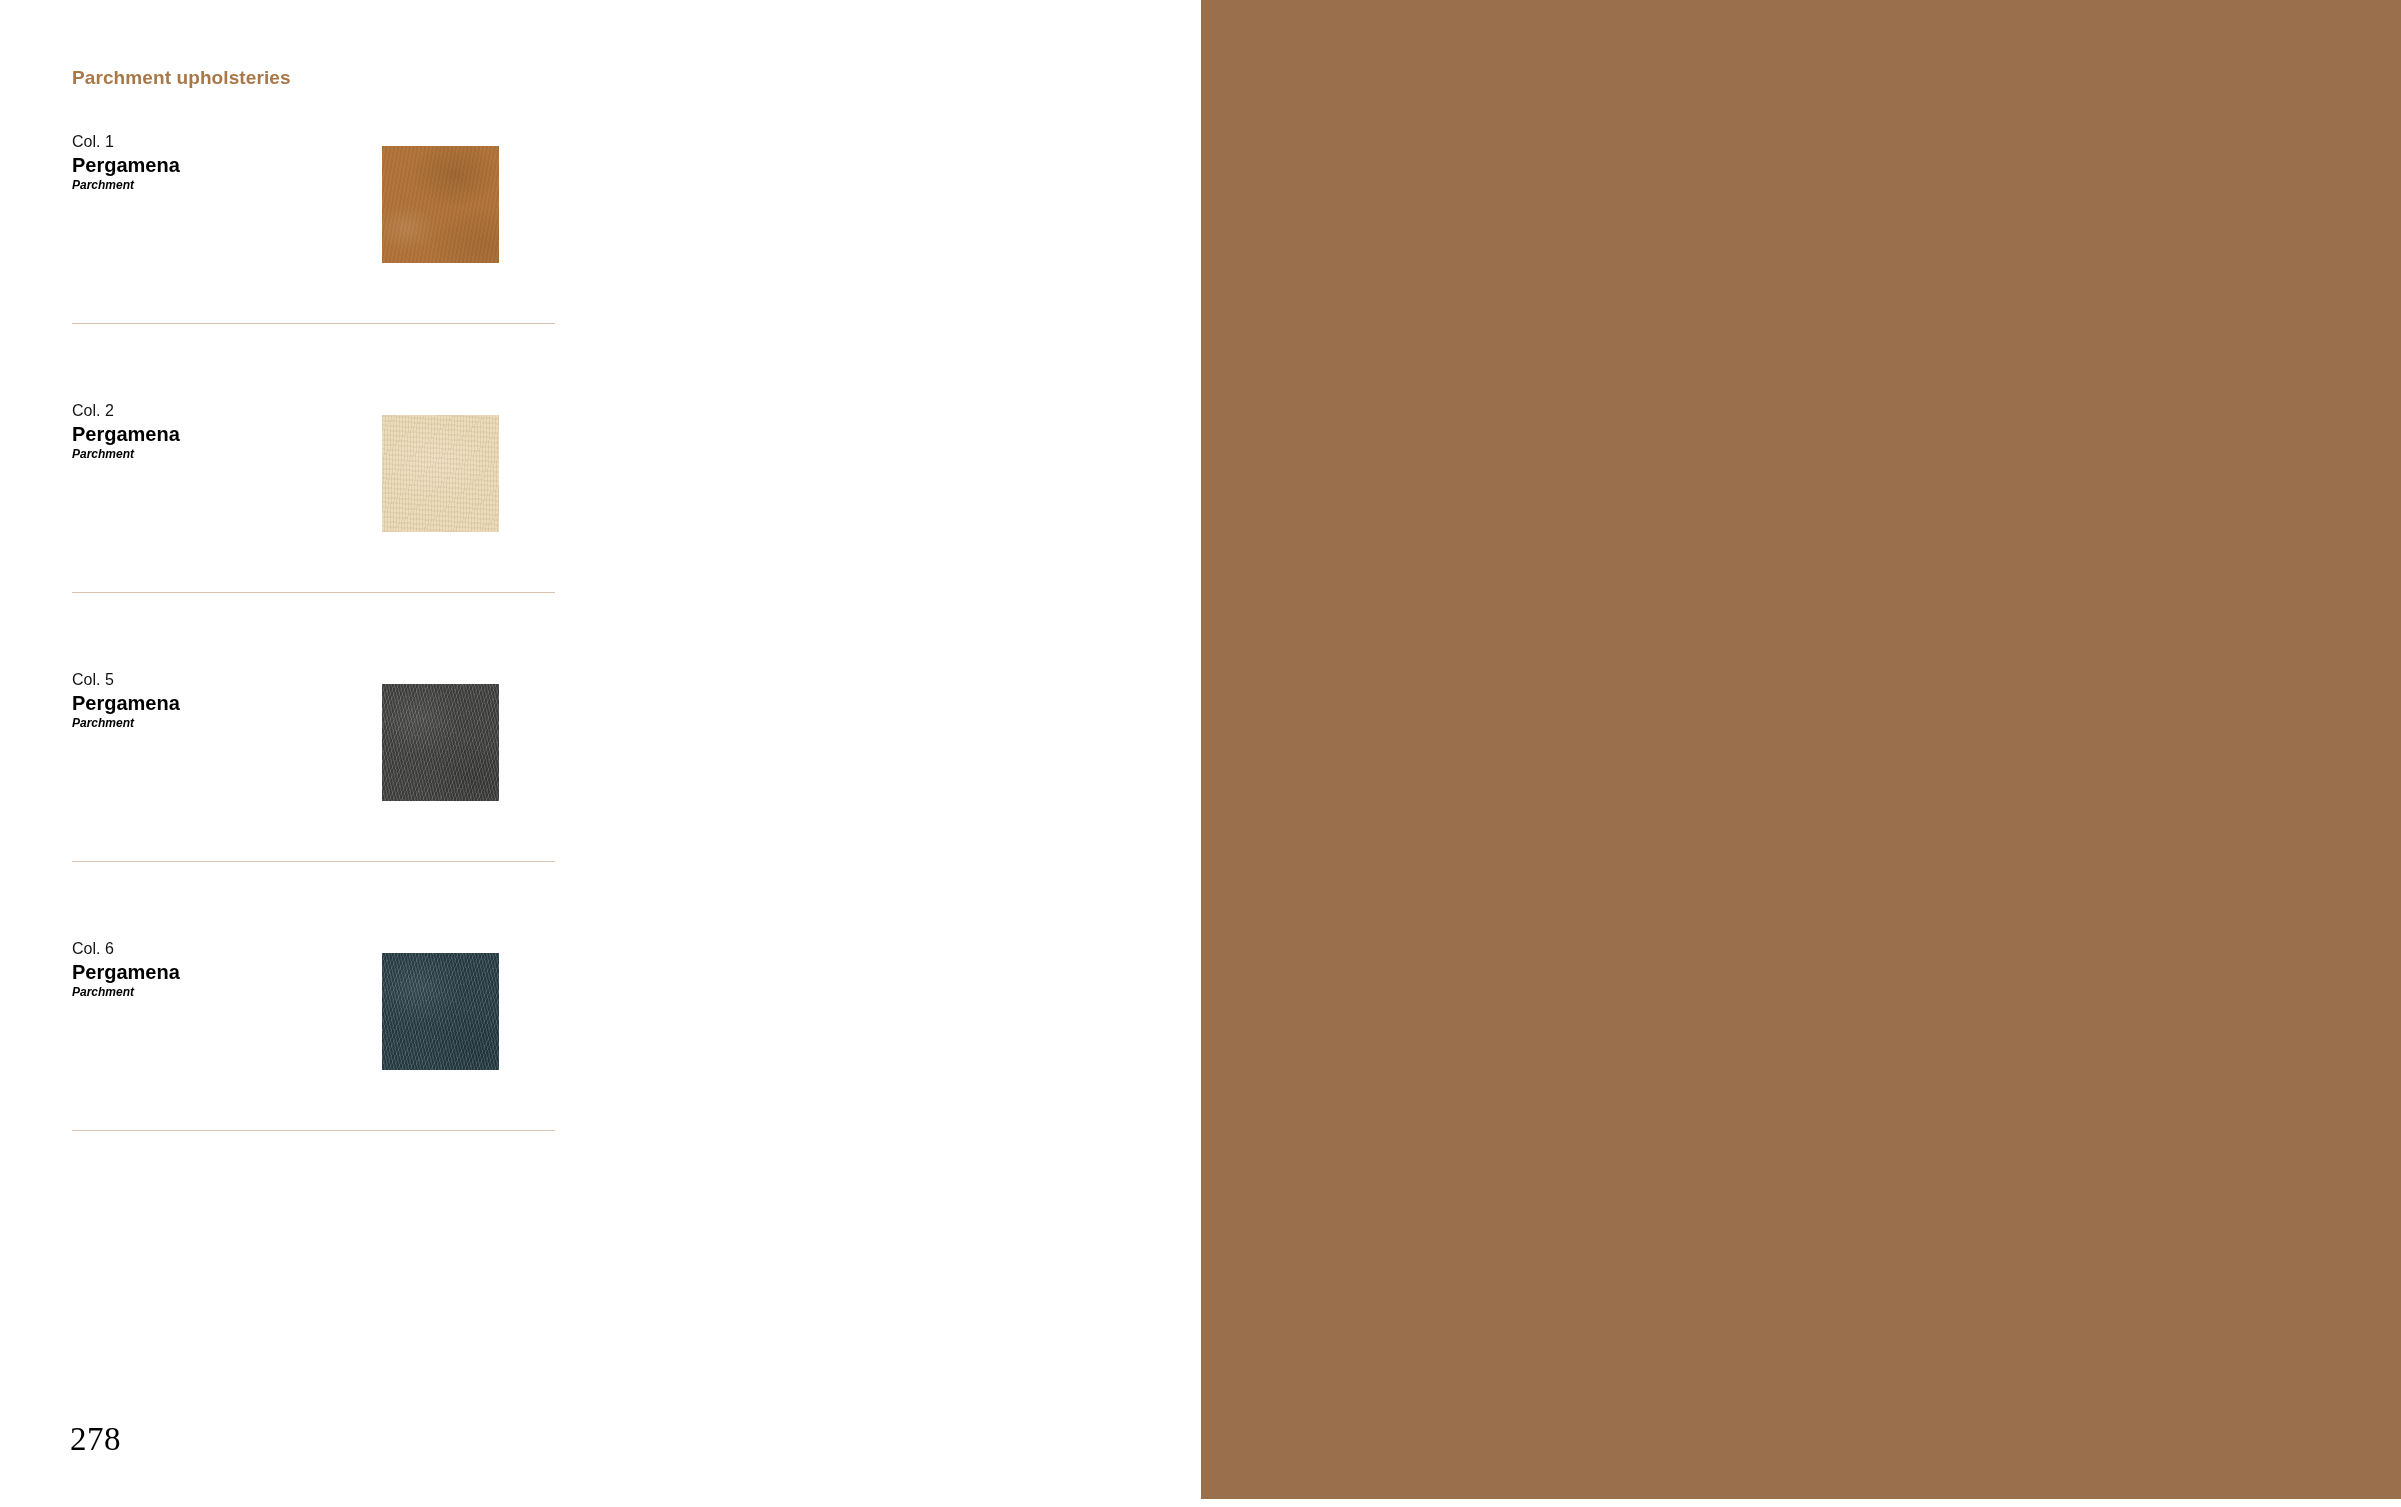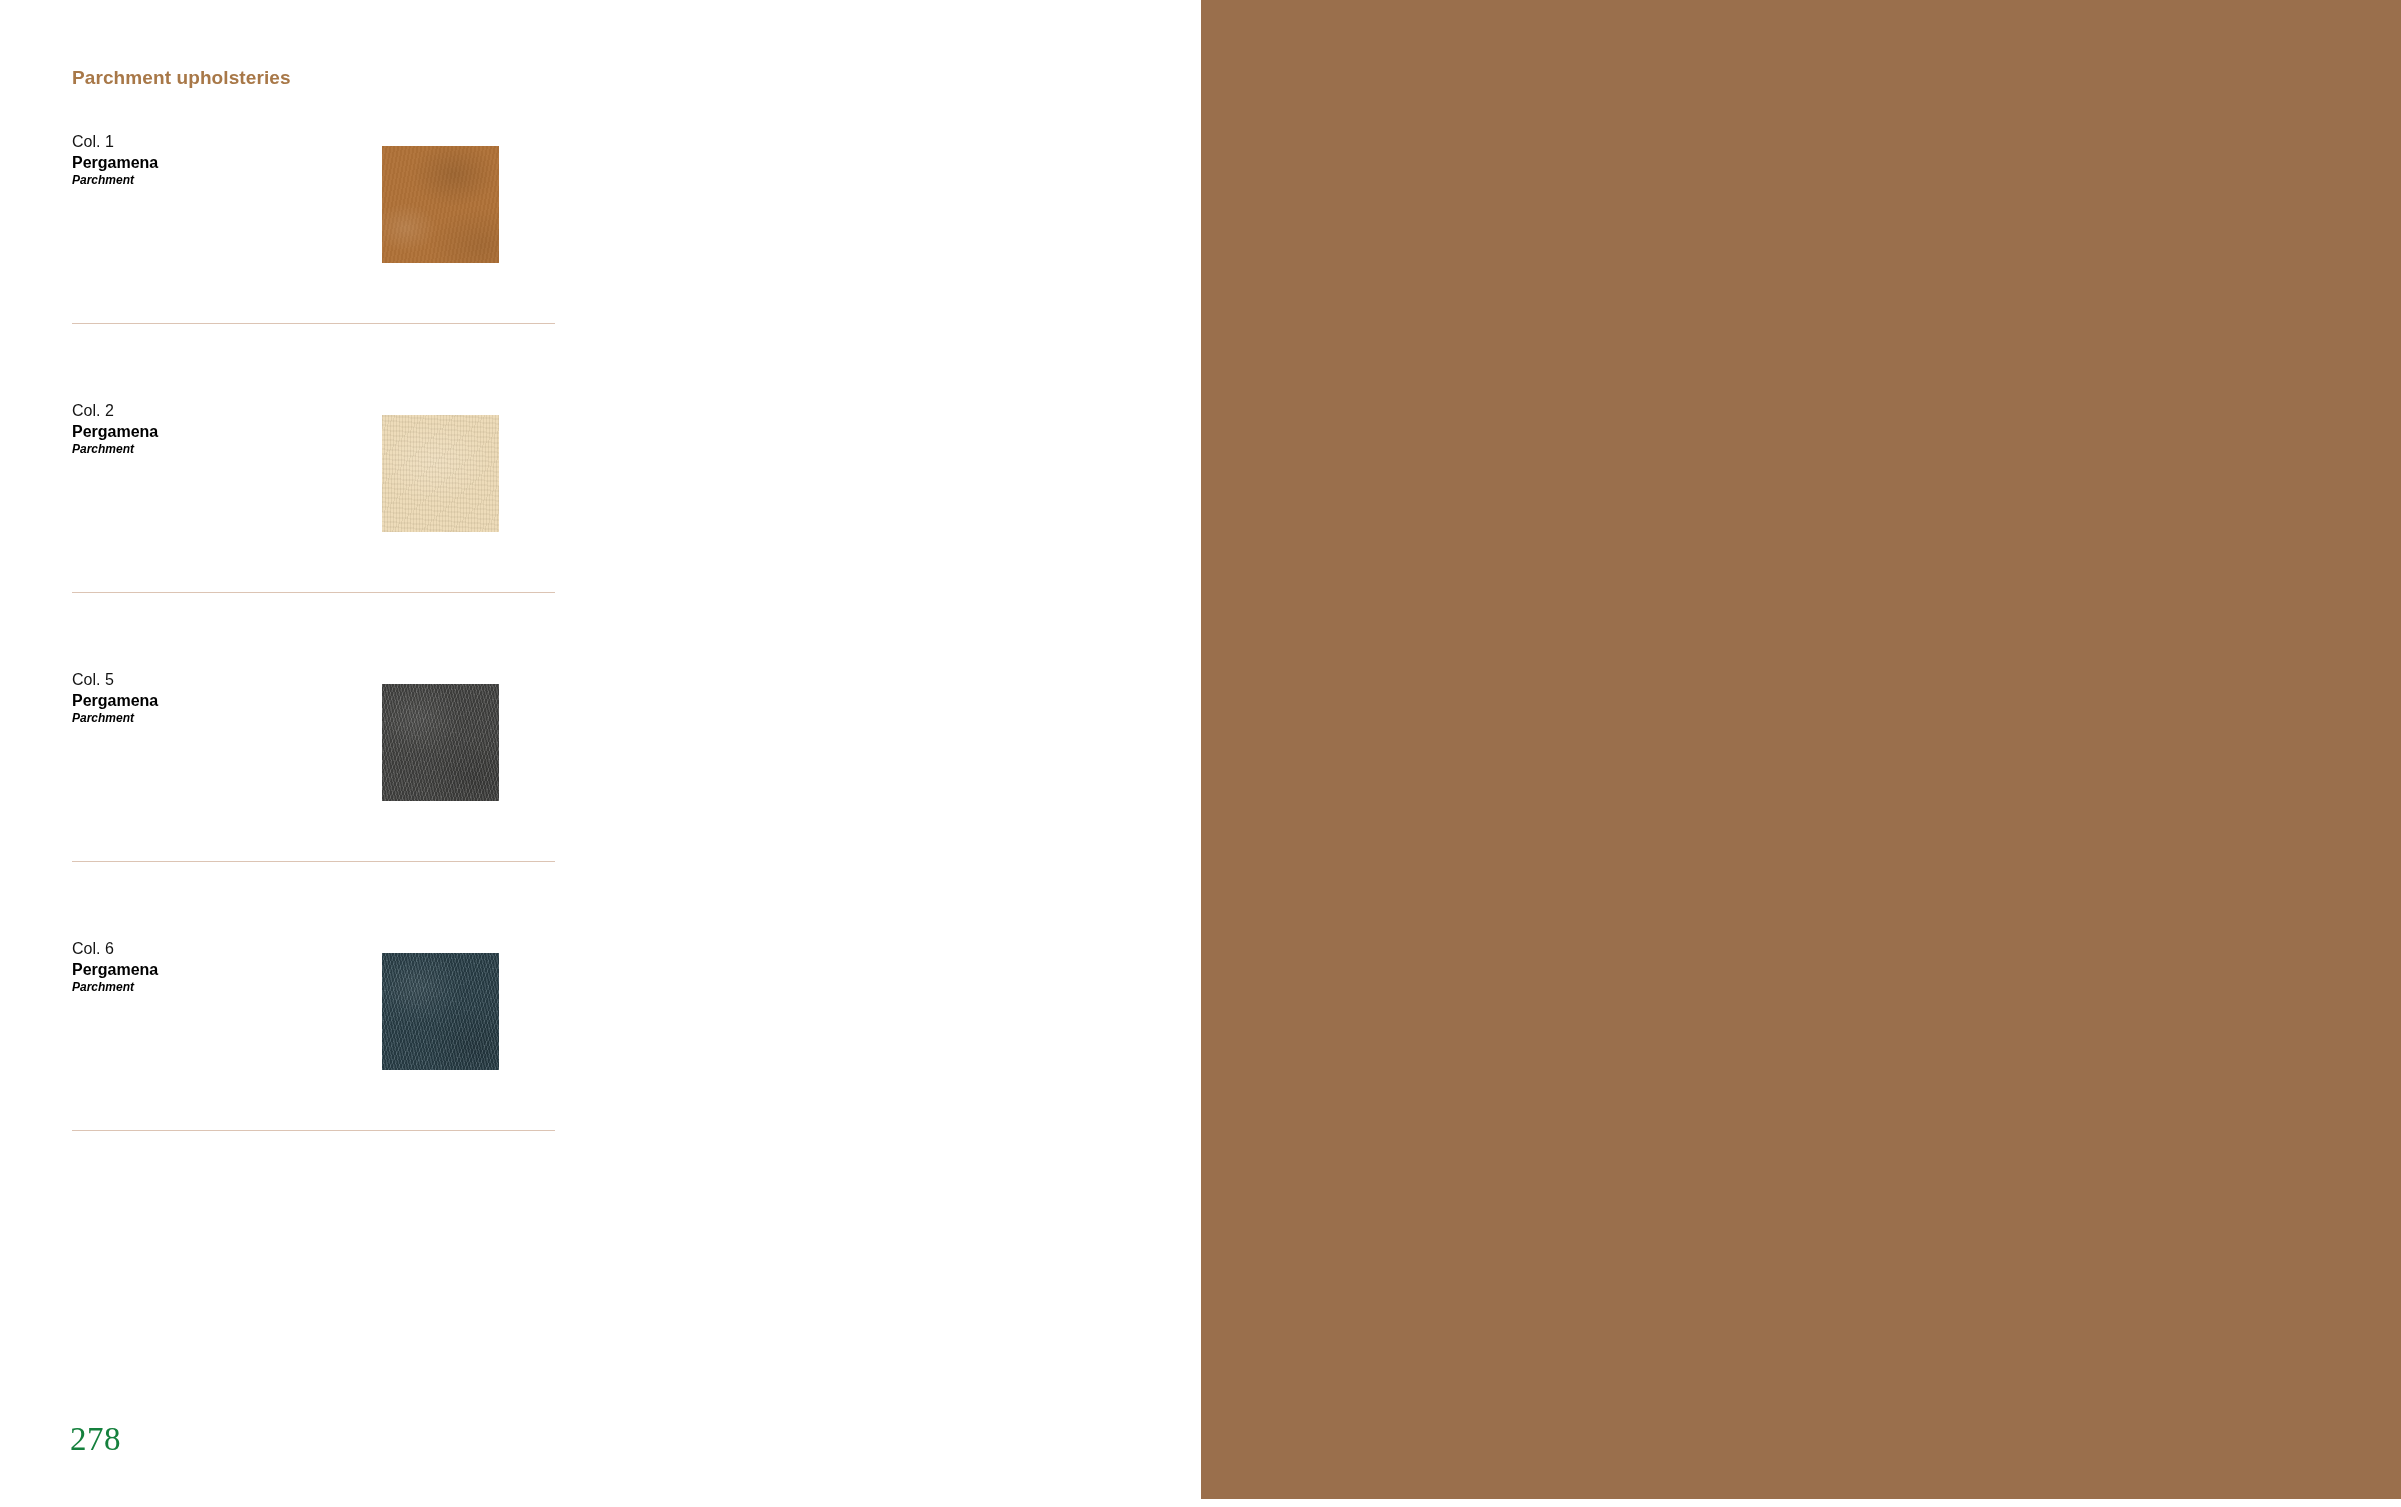--- a/index.html
+++ b/index.html
@@ -62,21 +62,21 @@
     color: #000000;
     line-height: 1.33;
   }
 
   .label-col {
     font-size: 16px;
     font-weight: normal;
     color: #141414;
   }
   .label-name {
-    font-size: 16px;
+    font-size: 20px;
     font-weight: bold;
     color: #000000;
   }
   .label-en {
     font-size: 12px;
     font-weight: bold;
     font-style: italic;
     color: #000000;
   }
 
@@ -123,21 +123,21 @@
     height: 1px;
     background: #dcc4b4;
   }
 
   .page-number {
     position: absolute;
     left: 70px;
     top: 1421px;
     font-family: "Liberation Serif", serif;
     font-size: 33px;
-    color: #15803d;
+    color: #000000;
     letter-spacing: 0.5px;
   }
 
   
   .page-right {
     position: relative;
     width: 1201px;
     height: 1507px;
     flex: 0 0 1201px;
     background: #ffffff;

